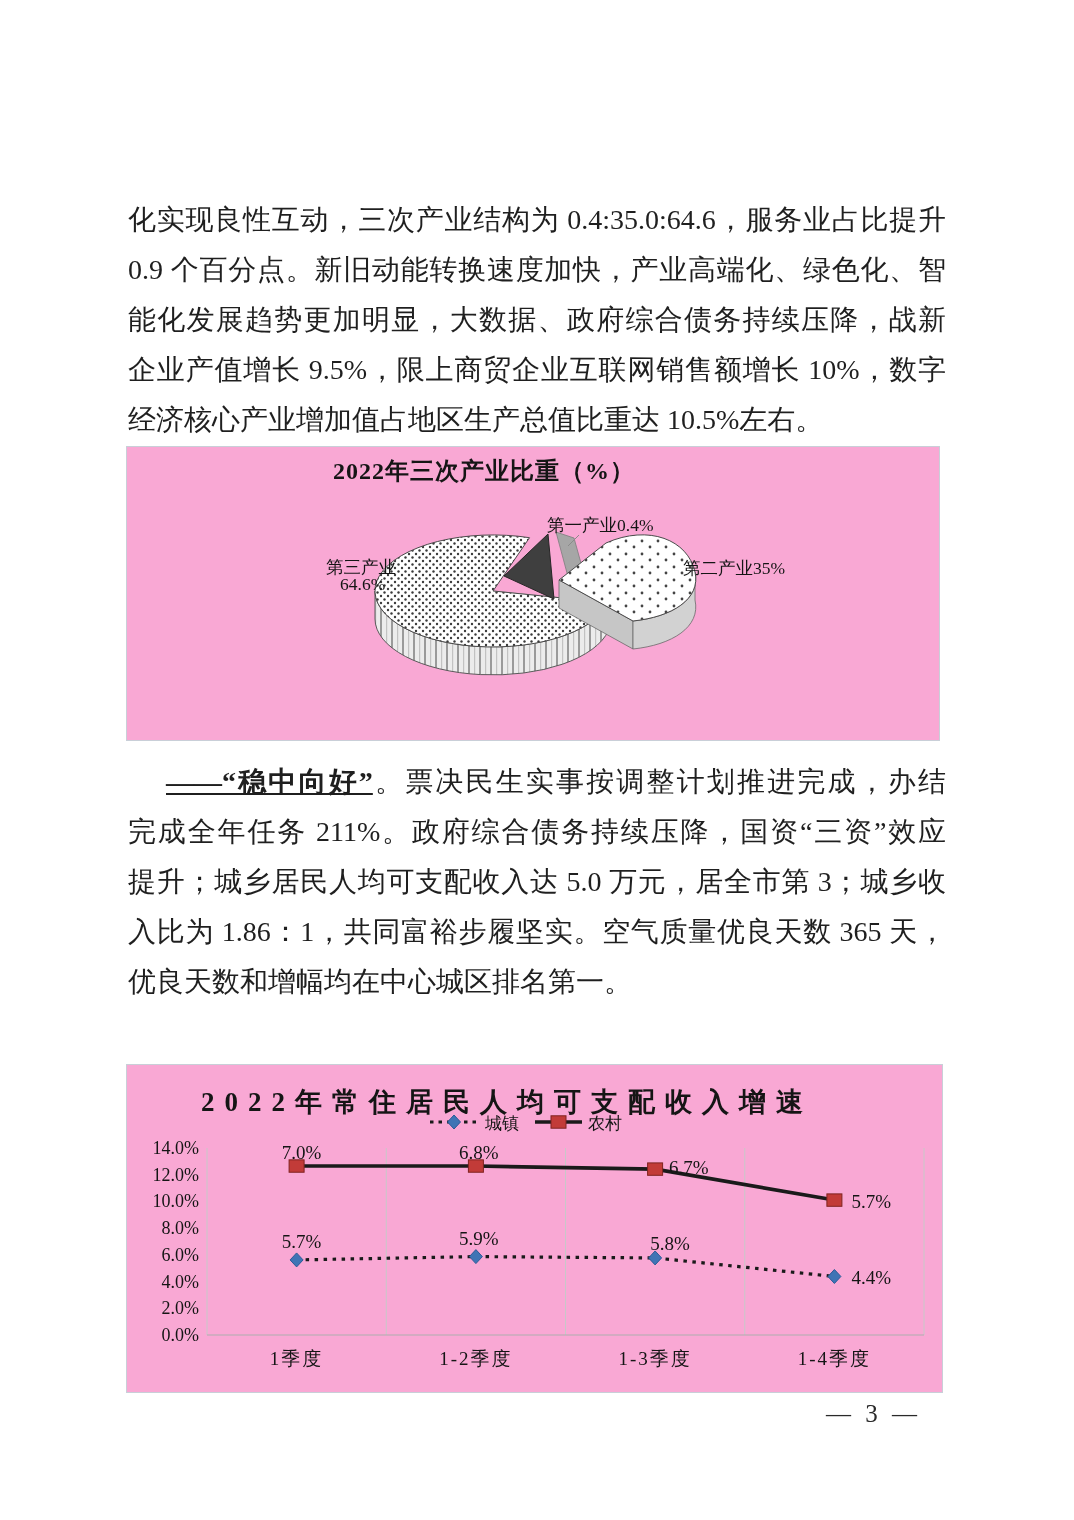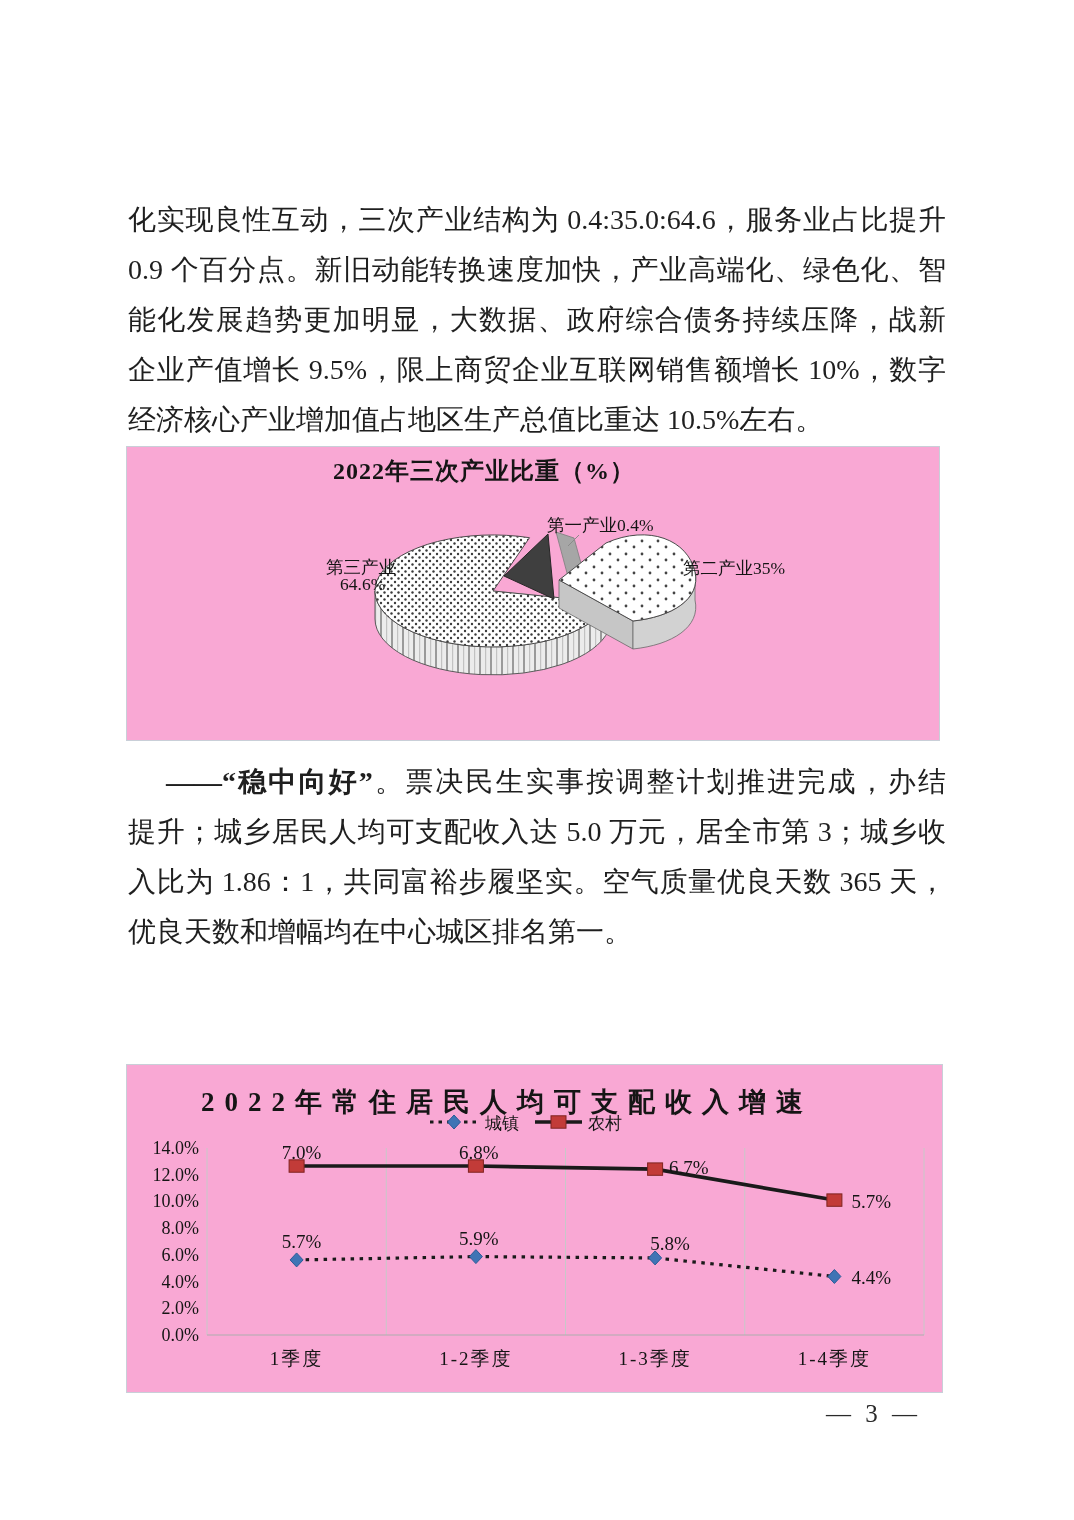--- a/index.html
+++ b/index.html
@@ -5,21 +5,21 @@
   html,body{margin:0;padding:0;background:#ffffff;}
   .page{position:relative;width:1074px;height:1520px;background:#ffffff;overflow:hidden;
         font-family:"Liberation Serif","DejaVu Serif",serif;color:#1f1f1f;margin-top:12px;}
   .para{position:absolute;left:128px;width:818px;}
   #p1{top:183px;}
   #p2{top:745px;}
   .bline{height:50px;line-height:50px;font-size:28px;text-align:justify;text-align-last:justify;
          overflow:hidden;white-space:normal;}
   .bline.last{text-align-last:left;}
   .ind{text-indent:38px;}
-  .b{font-weight:bold;}
+  .b{font-weight:bold;text-decoration:underline;}
   .chartbox{position:absolute;left:126px;background:#f9a8d4;border:1px solid #c9cfd8;}
   .piebox{top:434px;width:812px;height:293px;}
   .linebox{top:1052px;width:815px;height:327px;}
   svg{display:block;}
   svg text{font-family:"Liberation Serif","DejaVu Serif",serif;fill:#151515;}
   .pietitle{font-size:24px;font-weight:bold;letter-spacing:1px;}
   .pielab{font-size:17.5px;}
   .lctitle{font-size:27px;font-weight:bold;letter-spacing:10px;}
   .leg{font-size:17px;}
   .ylab{font-size:18px;}
@@ -81,20 +81,21 @@
 
       <text class="pielab" x="420" y="84">第一产业0.4%</text>
       <text class="pielab" x="556" y="127">第二产业35%</text>
       <text class="pielab" x="199" y="126">第三产业</text>
       <text class="pielab" x="213" y="143">64.6%</text>
     </svg>
   </div>
 
   <div class="para" id="p2">
     <div class="bline ind"><span class="b">——“稳中向好”</span><span>。票决民生实事按调整计划推进完成，办结</span></div>
+    <div class="bline">完成全年任务 211%。政府综合债务持续压降，国资“三资”效应</div>
     <div class="bline">提升；城乡居民人均可支配收入达 5.0 万元，居全市第 3；城乡收</div>
     <div class="bline">入比为 1.86：1，共同富裕步履坚实。空气质量优良天数 365 天，</div>
     <div class="bline last">优良天数和增幅均在中心城区排名第一。</div>
   </div>
 
   <div class="chartbox linebox">
     <svg id="lcsvg" width="815" height="327" viewBox="0 0 815 327">
       <text class="lctitle" x="380" y="46" text-anchor="middle">2022年常住居民人均可支配收入增速</text>
 
       <g>

